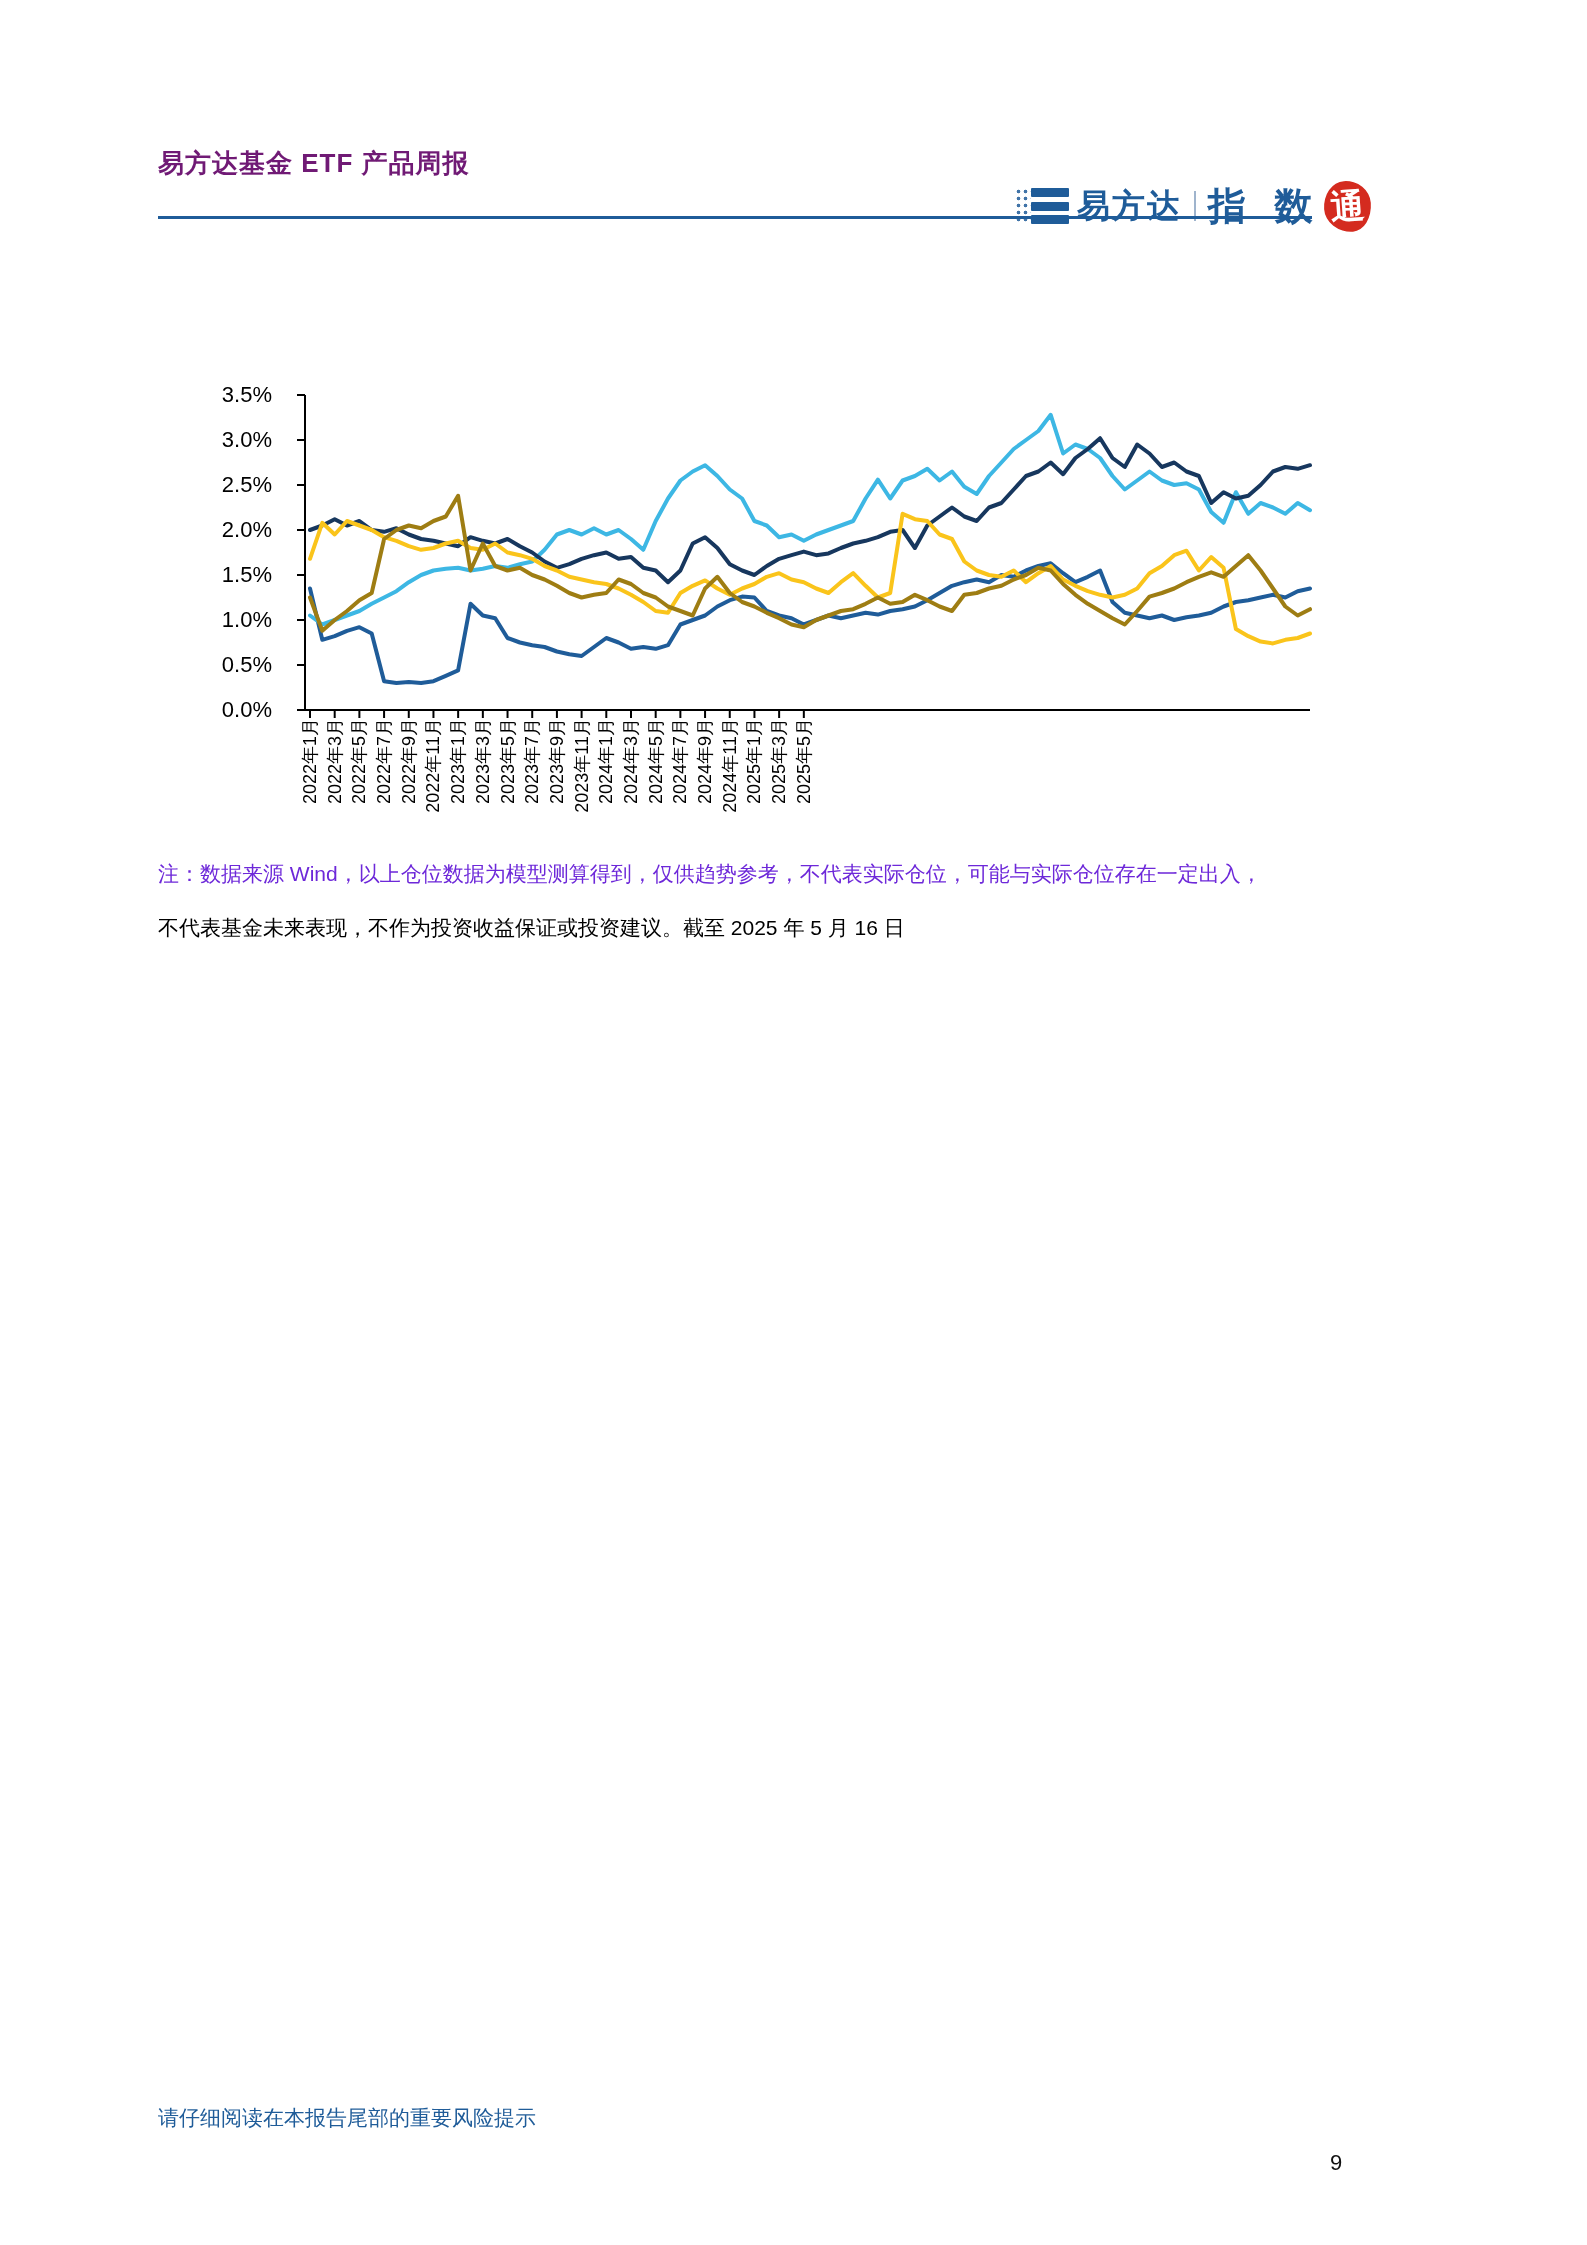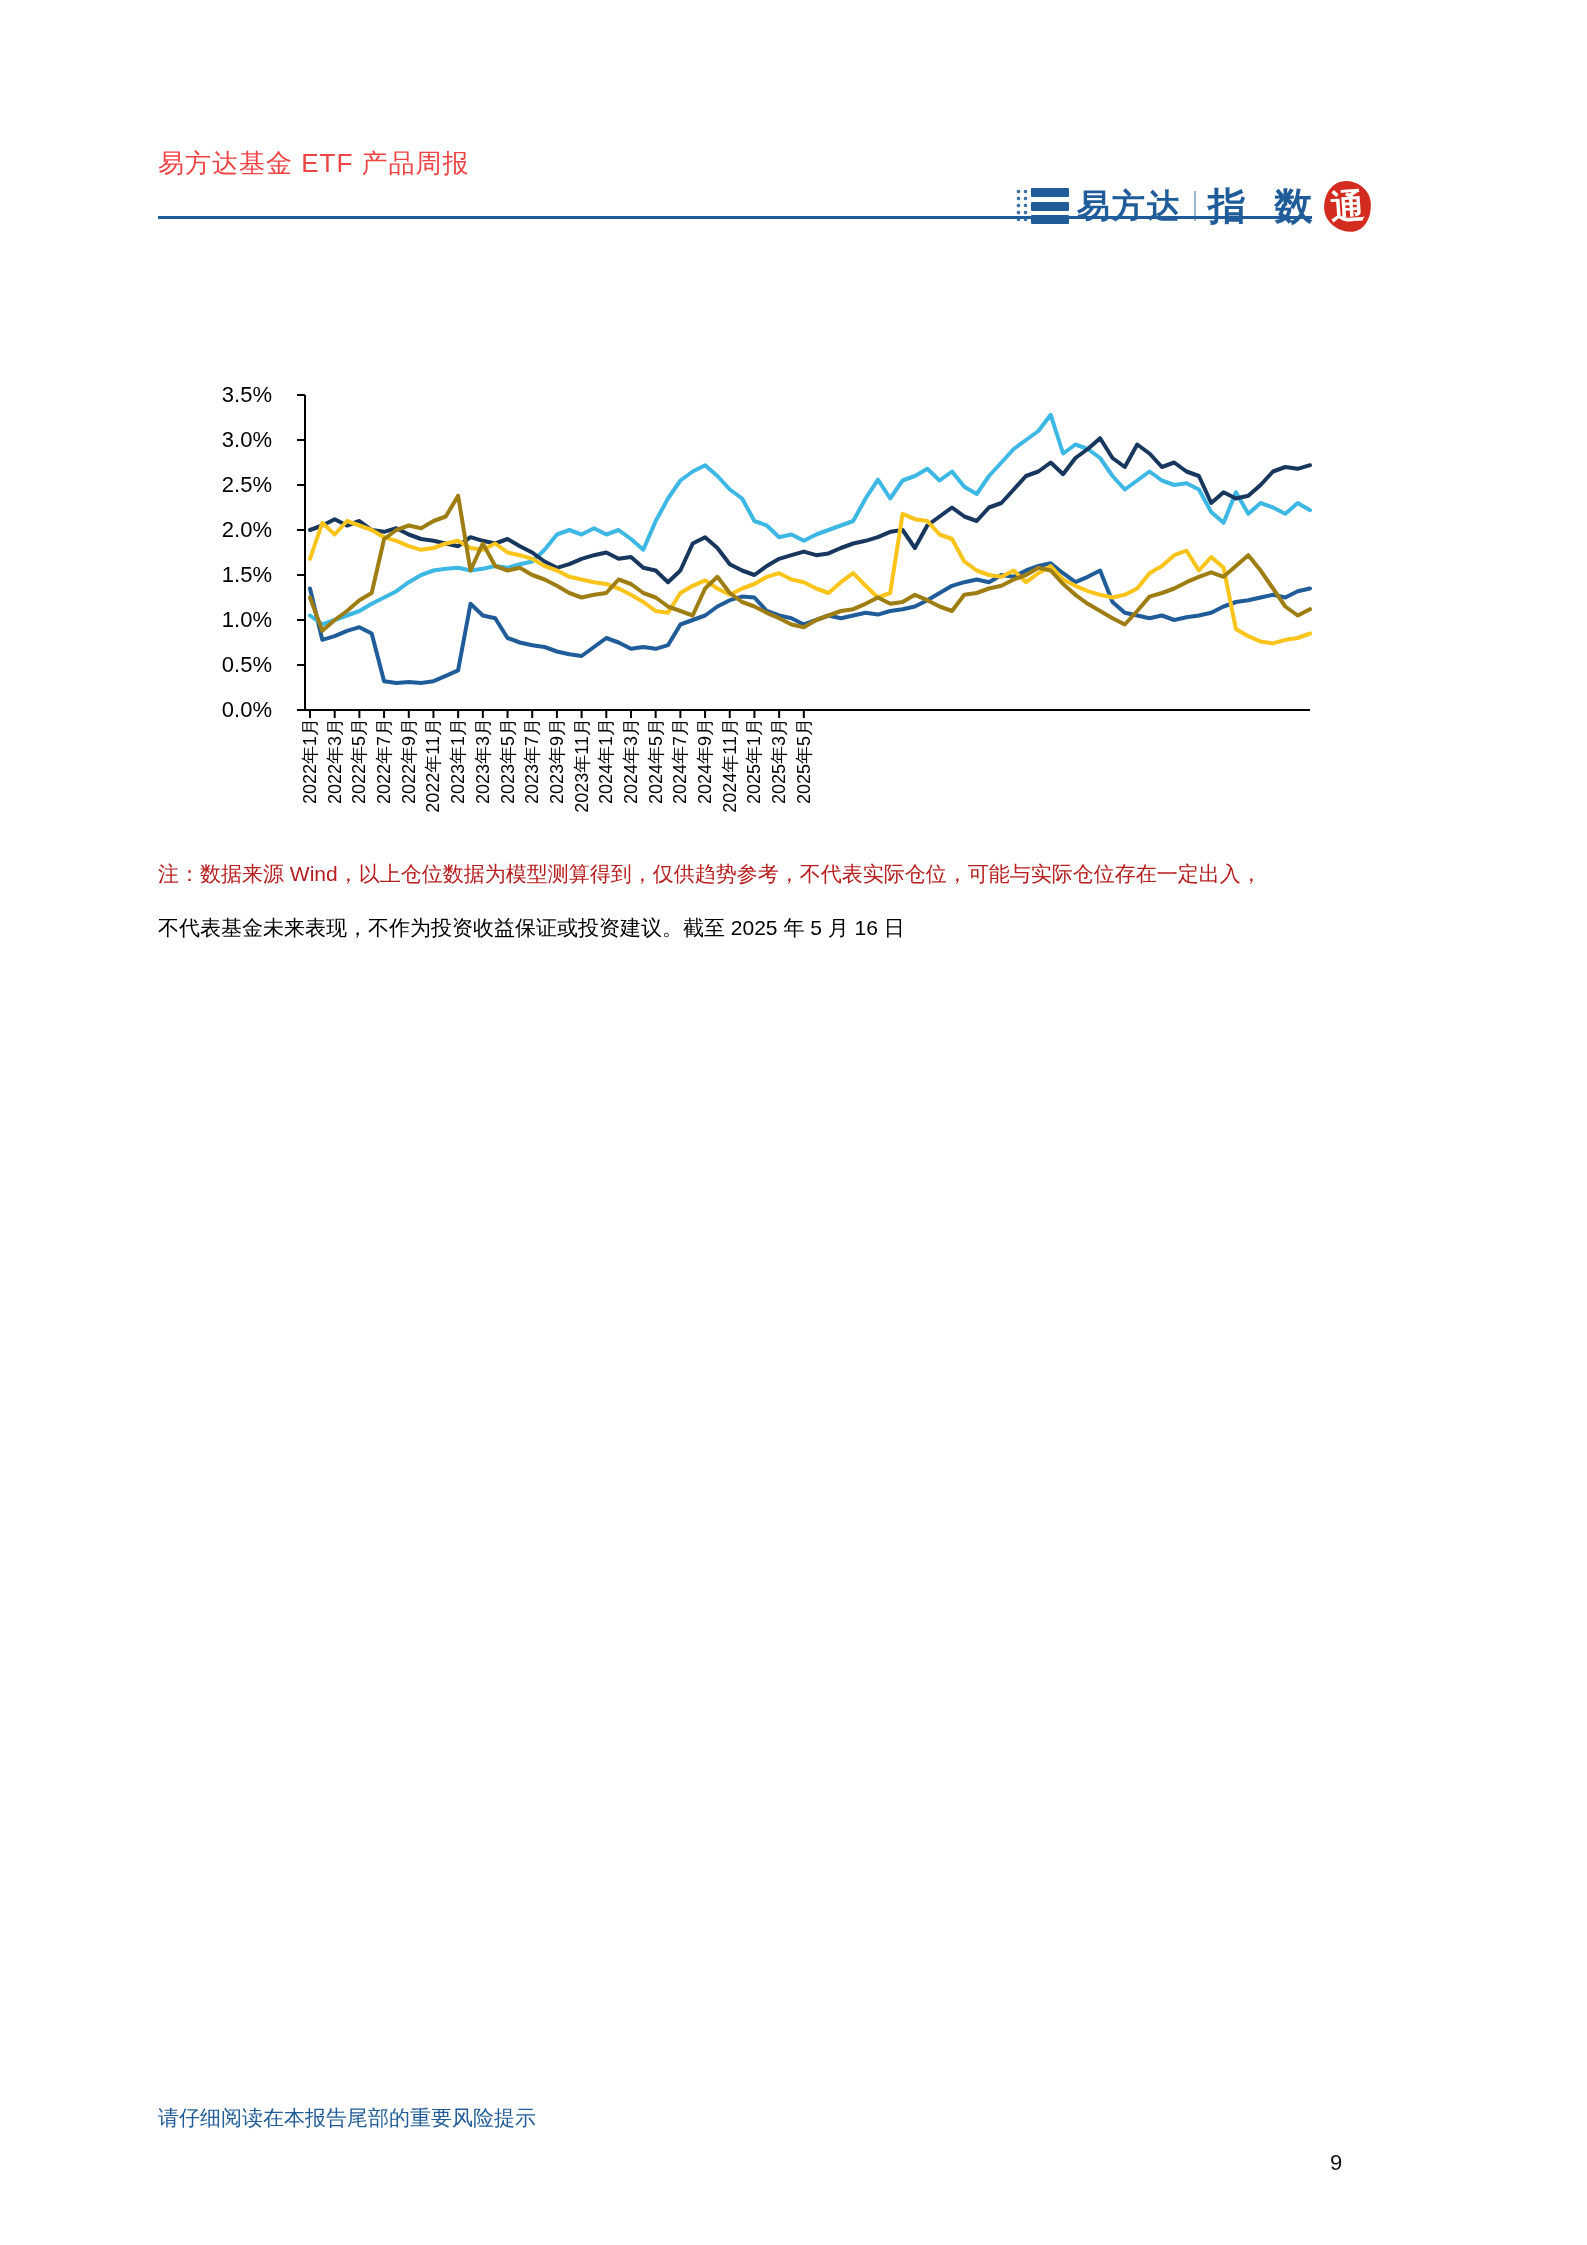--- a/index.html
+++ b/index.html
@@ -4,21 +4,21 @@
 <style>
   html,body{margin:0;padding:0;background:#e8e8e8;}
   .page{
     position:relative;width:1587px;height:2245px;background:#ffffff;
     font-family:"Liberation Sans","DejaVu Sans",sans-serif;color:#000;
     overflow:hidden;margin:0 auto;
   }
   
   .hdr-title{
     position:absolute;left:158px;top:146px;font-size:26px;
-    color:#ef4444;letter-spacing:1px;font-weight:400;
+    color:#701a75;letter-spacing:1px;font-weight:700;
   }
   .logo{position:absolute;left:1015px;top:137px;height:52px;display:flex;align-items:center;margin-top:43px;}
   .emark{display:flex;align-items:center;margin-right:8px;}
   .emark-dots{width:16px;height:36px;
     background-image:radial-gradient(#1F5C99 1.7px,transparent 2.1px);
     background-size:7px 7px;opacity:.85;}
   .emark-bars{display:flex;flex-direction:column;justify-content:space-between;width:38px;height:36px;}
   .emark-bars span{display:block;height:9px;background:#1F5C99;border-radius:1px;}
   .logo-brand{font-size:33px;font-weight:bold;color:#1F5C99;letter-spacing:2px;}
   .logo-sep{width:2px;height:30px;background:#9fb4cd;margin:0 12px;}
@@ -44,21 +44,21 @@
   #plot-svg{position:absolute;left:295px;top:388px;}
   .ylab{
     position:absolute;left:200px;width:72px;text-align:right;
     font-size:22px;line-height:22px;color:#000;
   }
   .xlab{
     position:absolute;font-size:18px;line-height:22px;white-space:nowrap;color:#000;
     transform-origin:0 0;transform:rotate(-90deg) translateX(-100%);
   }
   
-  .note-line1{position:absolute;left:158px;top:860px;width:1300px;font-size:21px;color:#b91c1c;}
+  .note-line1{position:absolute;left:158px;top:860px;width:1300px;font-size:21px;color:#6d28d9;}
   .note-line2{position:absolute;left:158px;top:914px;width:1300px;font-size:21px;color:#000;}
   .footer-disclaimer{position:absolute;left:158px;top:2104px;font-size:21px;color:#1F5C99;}
   .page-num{position:absolute;left:1330px;top:2150px;font-size:22px;color:#111;}
 </style>
 </head>
 <body>
 
 <div class="page">
 
   <div class="hdr-title">易方达基金 ETF 产品周报</div>

